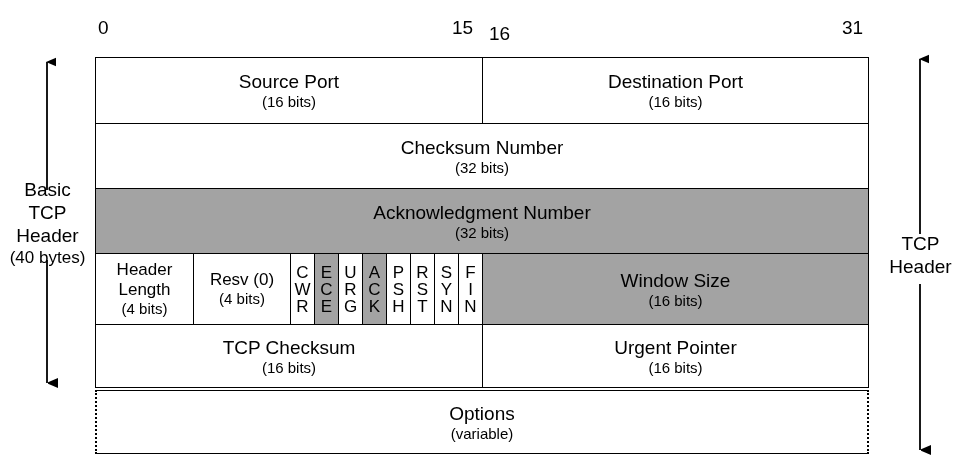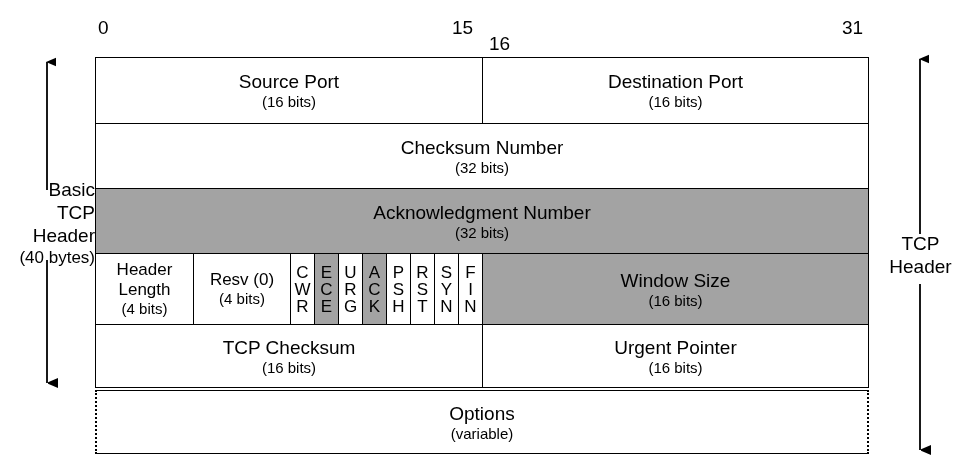--- a/index.html
+++ b/index.html
@@ -132,21 +132,21 @@
   .arrow-svg { position: absolute; }
 </style>
 </head>
 <body>
 
 <div id="stage">
 
   <div>
     <div class="bit-label" style="left:98px;  top:18px;">0</div>
     <div class="bit-label" style="left:452px; top:18px;">15</div>
-    <div class="bit-label" style="left:489px; top:34px;">16</div>
+    <div class="bit-label" style="left:489px; top:24px;">16</div>
     <div class="bit-label" style="left:842px; top:18px;">31</div>
   </div>
 
   <div id="packet">
 
     <div class="row r-ports">
       <div class="cell half white">
         <div class="nm">Source Port</div>
         <div class="sz">(16 bits)</div>
       </div>
@@ -253,21 +253,21 @@
       <marker id="arrUp" markerWidth="10" markerHeight="10" refX="5" refY="1" orient="auto" markerUnits="userSpaceOnUse">
         <path d="M5,0 L10,12 L0,12 Z" fill="#000"></path>
       </marker>
       <marker id="arrDn" markerWidth="10" markerHeight="10" refX="5" refY="11" orient="auto" markerUnits="userSpaceOnUse">
         <path d="M5,12 L0,0 L10,0 Z" fill="#000"></path>
       </marker>
     </defs>
     <line x1="15" y1="135" x2="15" y2="7" stroke="#000" stroke-width="1.8" marker-end="url(#arrUp)"></line>
     <line x1="15" y1="205" x2="15" y2="328" stroke="#000" stroke-width="1.8" marker-end="url(#arrDn)"></line>
   </svg>
-  <div class="side-label" style="left:0px; top:178px; width:95px;text-align:right;">
+  <div class="side-label" style="left:0px; top:178px; width:95px;">
     <div>Basic</div>
     <div>TCP</div>
     <div>Header</div>
     <div class="sub">(40 bytes)</div>
   </div>
 
   <svg class="arrow-svg" style="left:905px; top:52px;" width="32" height="406">
     <defs>
       <marker id="arrUp2" markerWidth="10" markerHeight="10" refX="5" refY="1" orient="auto" markerUnits="userSpaceOnUse">
         <path d="M5,0 L10,12 L0,12 Z" fill="#000"></path>

